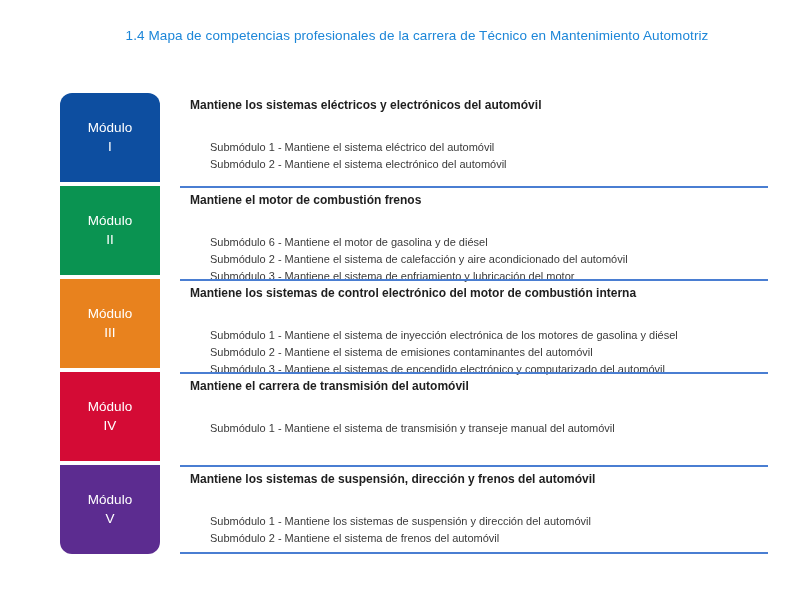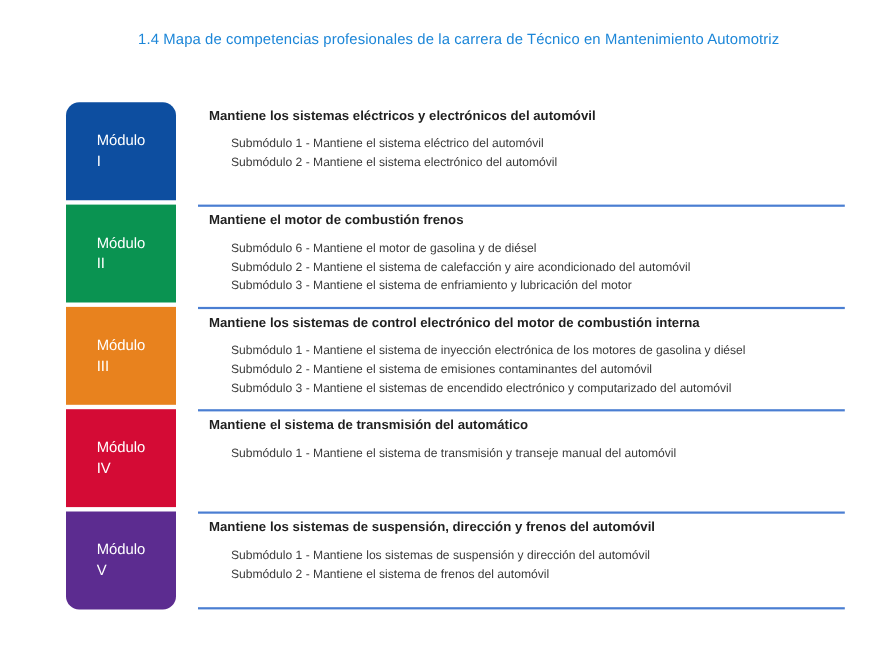--- a/index.html
+++ b/index.html
@@ -34,40 +34,41 @@
     align-items: stretch;
     height: 89px;
     margin-bottom: 4px;
   }
   .module-box {
     width: 100px;
     flex: 0 0 100px;
     display: flex;
     align-items: center;
     justify-content: center;
+    text-align: center;
     color: #ffffff;
     font-size: 13.5px;
     line-height: 1.4;
   }
   .row.first .module-box { border-radius: 12px 12px 0 0; }
   .row.last  .module-box { border-radius: 0 0 12px 12px; }
   .content {
     margin-left: 20px;
     width: 588px;
     padding: 5px 0 0 10px;
   }
   .row:not(.first) .content { border-top: 2px solid var(--line-color, #4a7ed2); }
   .row.last .content { border-bottom: 2px solid var(--line-color, #4a7ed2); }
   .competency {
     font-size: 12px;
     font-weight: bold;
     color: #1f1f1f;
   }
   .subs {
-    margin-top: 11px;
+    margin-top: 27px;
     padding-left: 20px;
   }
   .sub {
     font-size: 11px;
     color: #3a3a3a;
     line-height: 17px;
   }
 </style>
 </head>
 <body>
@@ -123,21 +124,21 @@
     </div>
   </div>
       <div class="row">
     <div class="module-box" style="background: rgb(212, 11, 53);">
       <div class="module-label">
         <div>Módulo</div>
         <div>IV</div>
       </div>
     </div>
     <div class="content">
-      <div class="competency">Mantiene el sistema de transmisión del automático</div>
+      <div class="competency">Mantiene el carrera de transmisión del automóvil</div>
       <div class="subs">
             <div class="sub">Submódulo 1 - Mantiene el sistema de transmisión y transeje manual del automóvil</div>
           </div>
     </div>
   </div>
       <div class="row last">
     <div class="module-box" style="background: rgb(92, 44, 144);">
       <div class="module-label">
         <div>Módulo</div>
         <div>V</div>

